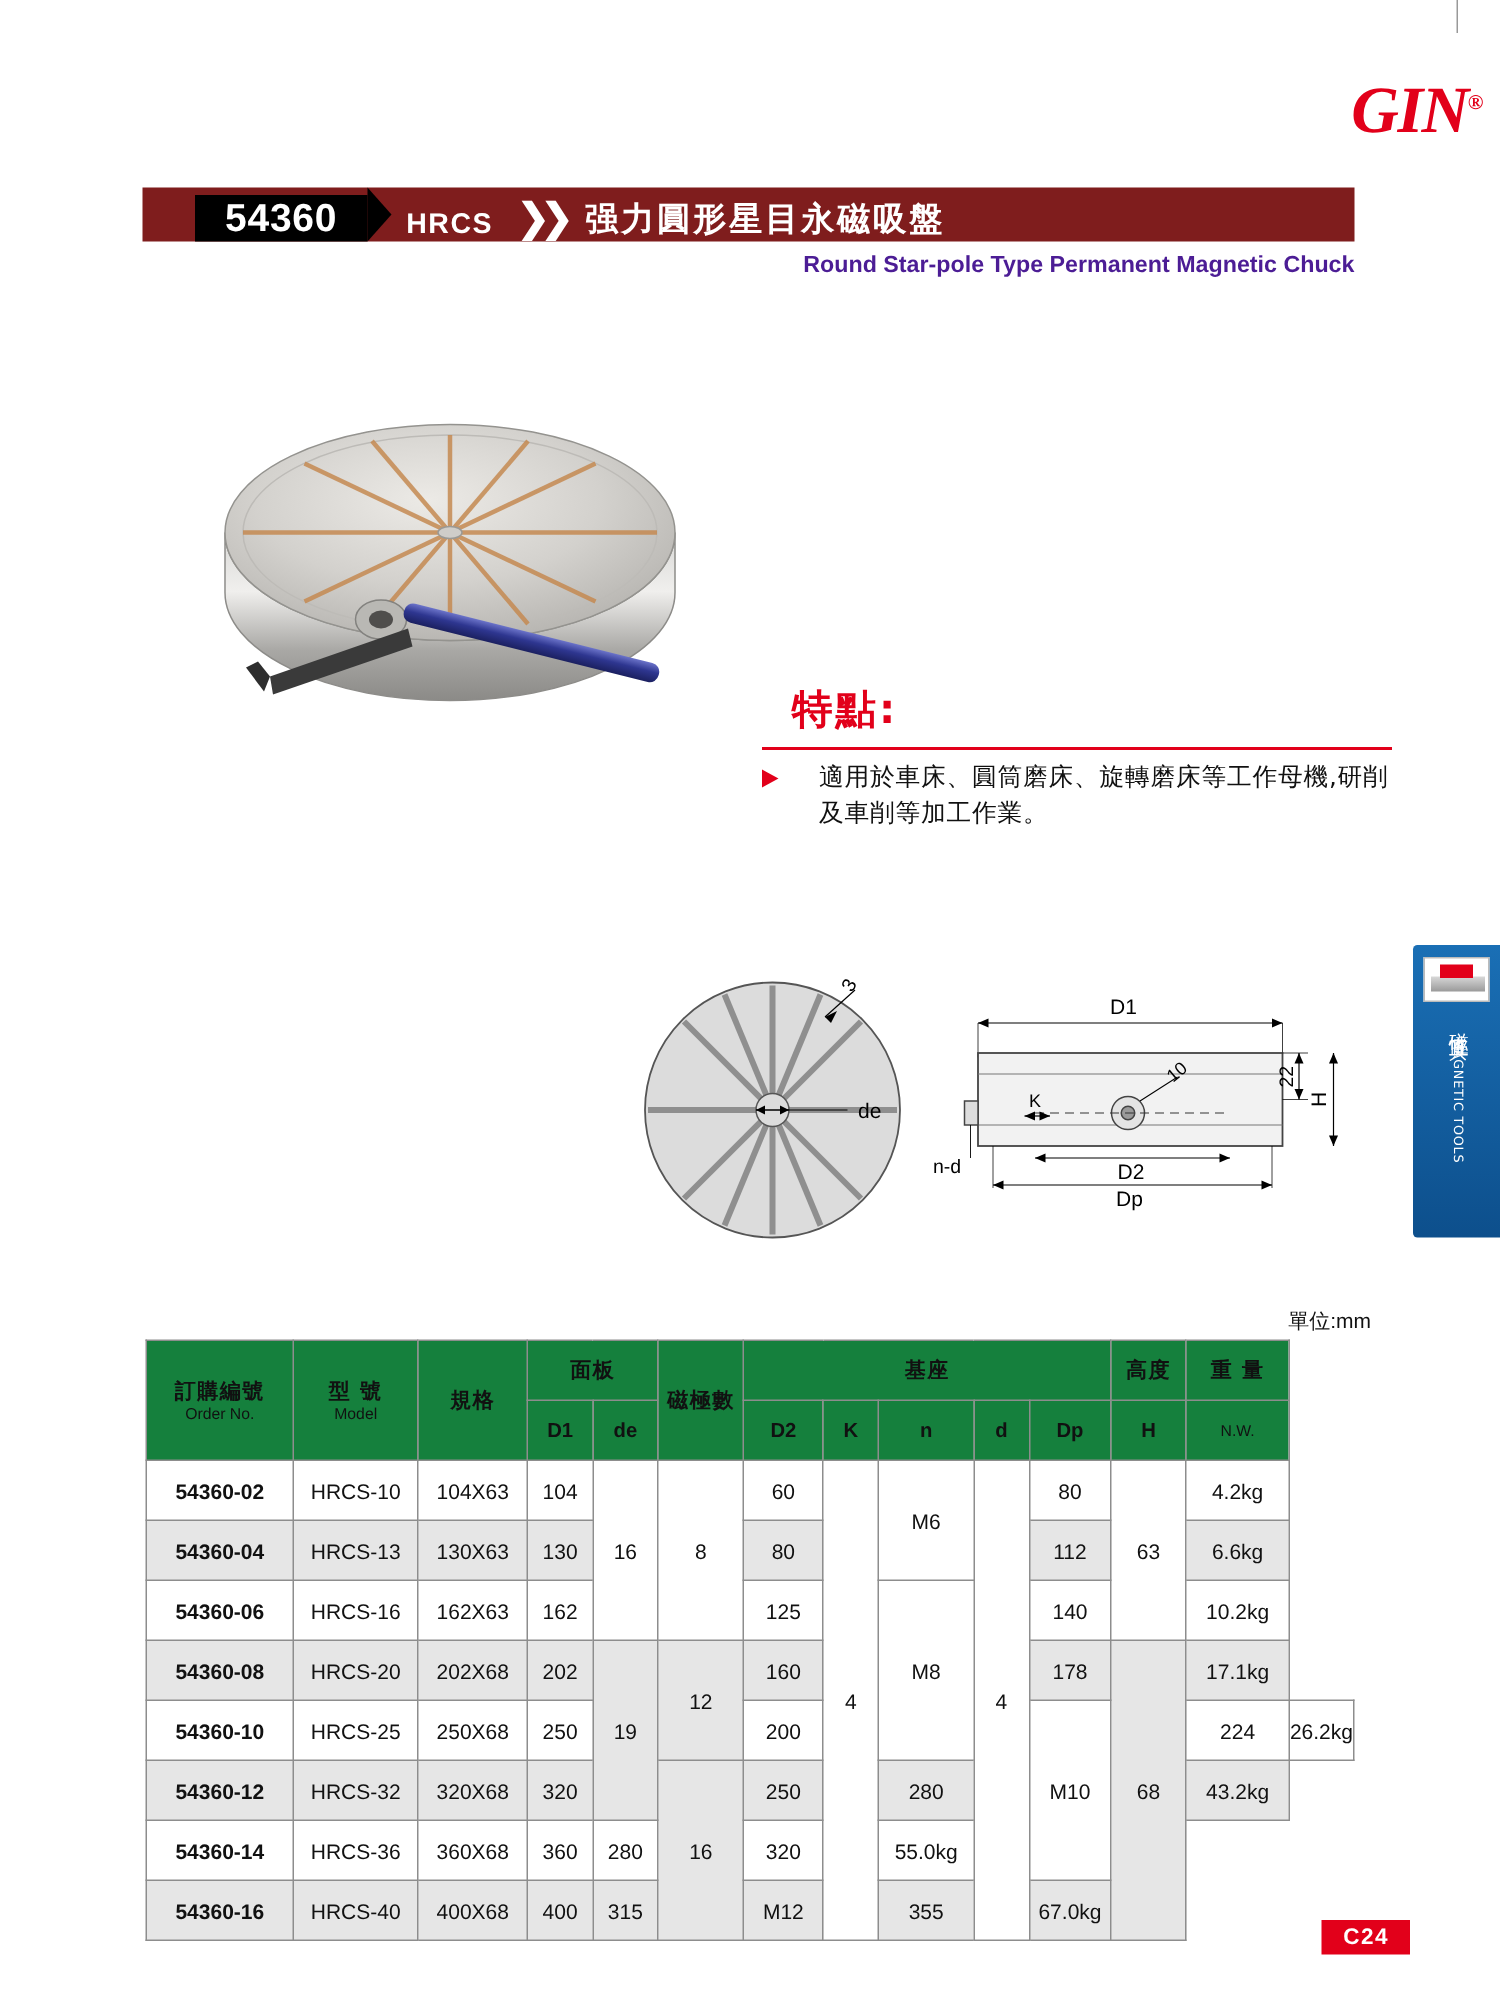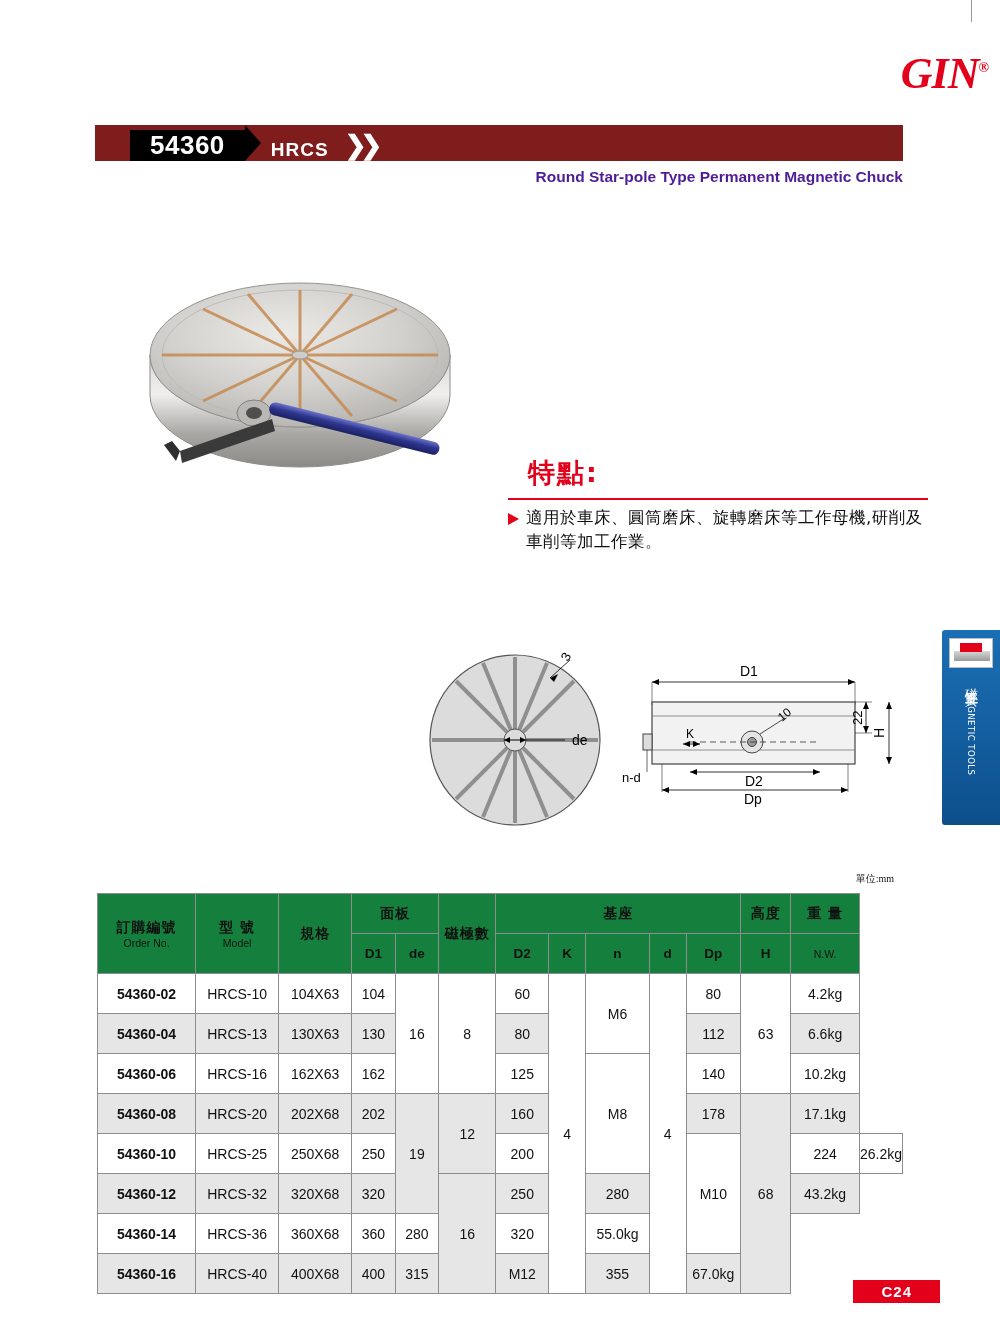--- a/index.html
+++ b/index.html
@@ -57,21 +57,21 @@
   
   .feat-title {
     position:absolute; left:508px; top:455px;
     font-size:27px; font-weight:bold; color:#e2001a;
     font-family:"DejaVu Sans", sans-serif; letter-spacing:2px;margin-left:20px;
   }
   .feat-rule {
     position:absolute; left:508px; top:498px; width:420px; height:2px; background:#e2001a;
   }
   .feat-list { position:absolute; left:508px; top:506px; width:430px; }
-  .feat-item { display:flex; margin-bottom:6px; }
+  .feat-item { display:flex; margin-bottom:6px;gap:20px; }
   .feat-bullet {
     width:0; height:0; flex:0 0 auto;
     border-left:11px solid #e2001a; border-top:6px solid transparent;
     border-bottom:6px solid transparent; margin:7px 7px 0 0;
   }
   .feat-text {
     font-size:16.5px; line-height:1.45; color:#111;
     font-family:"DejaVu Sans", sans-serif; letter-spacing:0.5px;
   }
   
@@ -96,59 +96,60 @@
     position:absolute; left:10px; top:4px; width:22px; height:9px;
     background:#e2001a; display:block;
   }
   .sidetab .vtext {
     writing-mode:vertical-rl; margin-top:10px; font-size:13px;
     letter-spacing:2px; font-family:"DejaVu Sans", sans-serif;
   }
   .sidetab .vtext .en { font-size:8.5px; letter-spacing:0.5px; }
   
   .unit {
-    position:absolute; right:106px; top:872px; font-size:10px; color:#111;
-    font-family:Liberation Serif, serif;
+    position:absolute; right:86px; top:872px; font-size:14px; color:#111;
+    font-family:Liberation Sans, sans-serif;
   }
   
   table.spec {
     position:absolute; left:97px; top:893px; width:806px;
     border-collapse:collapse; font-size:13.5px;
   }
   table.spec th, table.spec td {
     border:1px solid #8d8d8d; text-align:center; vertical-align:middle;
     padding:0; height:40px;
   }
   table.spec thead th { background:#15803d; font-weight:bold; padding:2px 2px; }
   .th2 { font-size:10.5px; font-weight:normal; display:block; }
   .th-cn { font-size:14px; font-weight:bold; display:block;
            font-family:"DejaVu Sans", sans-serif; letter-spacing:1px;}
   tbody tr:nth-child(even) td { background:#e6e6e6; }
   tbody td.ord { font-weight:bold; font-size:14px; }
   tbody td { font-size:14px; }
   .pagebox {
     position:absolute; right:60px; bottom:35px;
     background:#e2001a; color:#fff; font-weight:bold; font-size:15px;
-    padding:3px 28px; letter-spacing:1px;
+    padding:3px 14px; letter-spacing:1px;
   }
 </style>
 </head>
 <body>
 
 <div class="crop-mark"></div>
 
 <div class="logo">
   <span>GIN</span><span class="reg">®</span>
 </div>
 
 <div class="headbar">
   <div class="code">54360</div>
   <div class="arrow1"></div>
   <div class="series">HRCS</div>
   <div class="chev">❯❯</div>
+  <div class="titlecn">强力圓形星目永磁吸盤</div>
 </div>
 <div class="subtitle-en">Round Star-pole Type Permanent Magnetic Chuck</div>
 
 <div class="photo">
   <svg width="400" height="300" viewBox="0 0 400 300">
     <defs>
       <linearGradient id="sideg" x1="0" y1="0" x2="0" y2="1">
         <stop offset="0%" stop-color="#d8d8d6"></stop>
         <stop offset="35%" stop-color="#f0efed"></stop>
         <stop offset="70%" stop-color="#a9a8a5"></stop>

